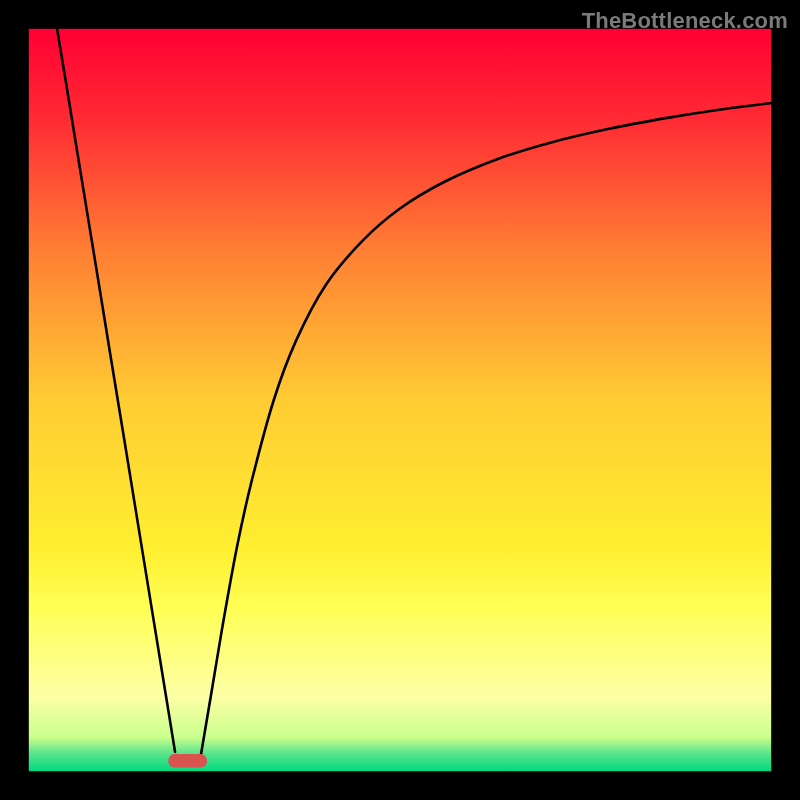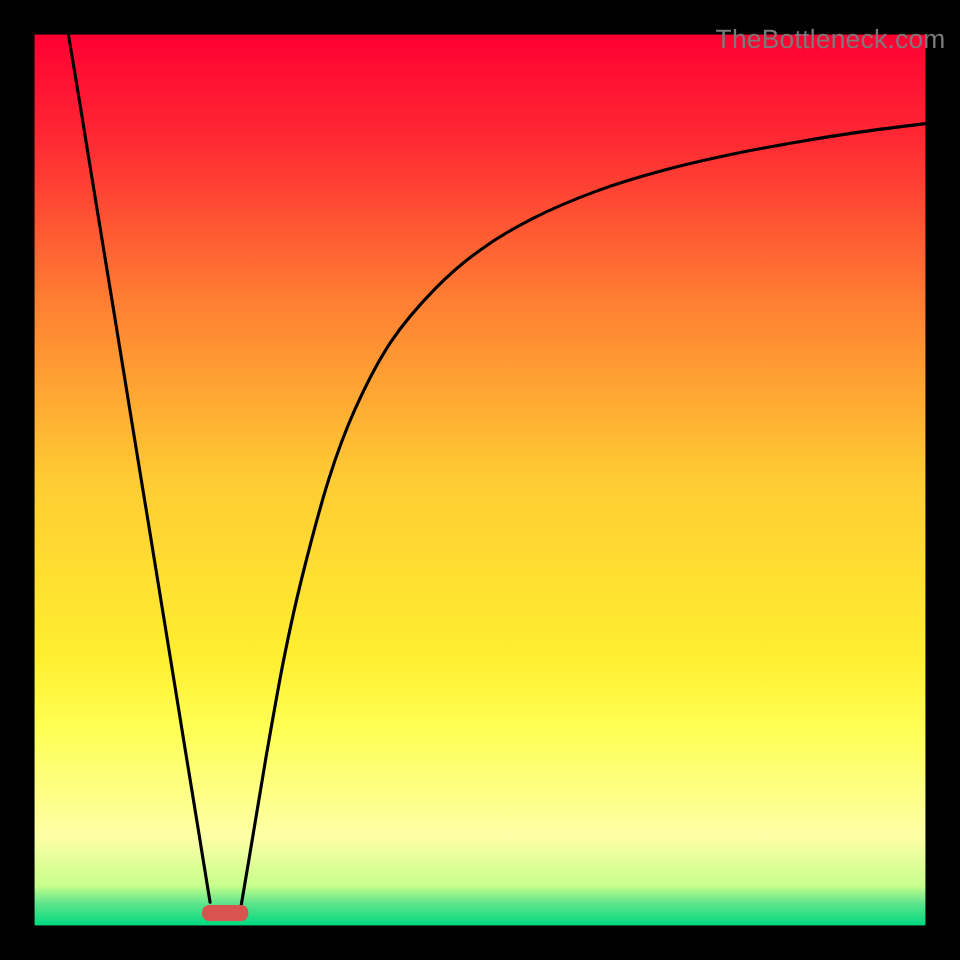--- a/index.html
+++ b/index.html
@@ -6,25 +6,25 @@
     margin: 0;
     padding: 0;
     width: 800px;
     height: 800px;
     background: #000;
     font-family: Arial, Helvetica, sans-serif;
     overflow: hidden;
   }
   .watermark {
     position: absolute;
-    top: 20px;
+    top: 8px;
     right: 12px;
     color: #7a7a7a;
     font-size: 22px;
-    font-weight: 400;
+    font-weight: 700;
     letter-spacing: 0.2px;
     z-index: 5;
   }
   svg {
     display: block;
   }
 </style>
 </head>
 <body>
 

